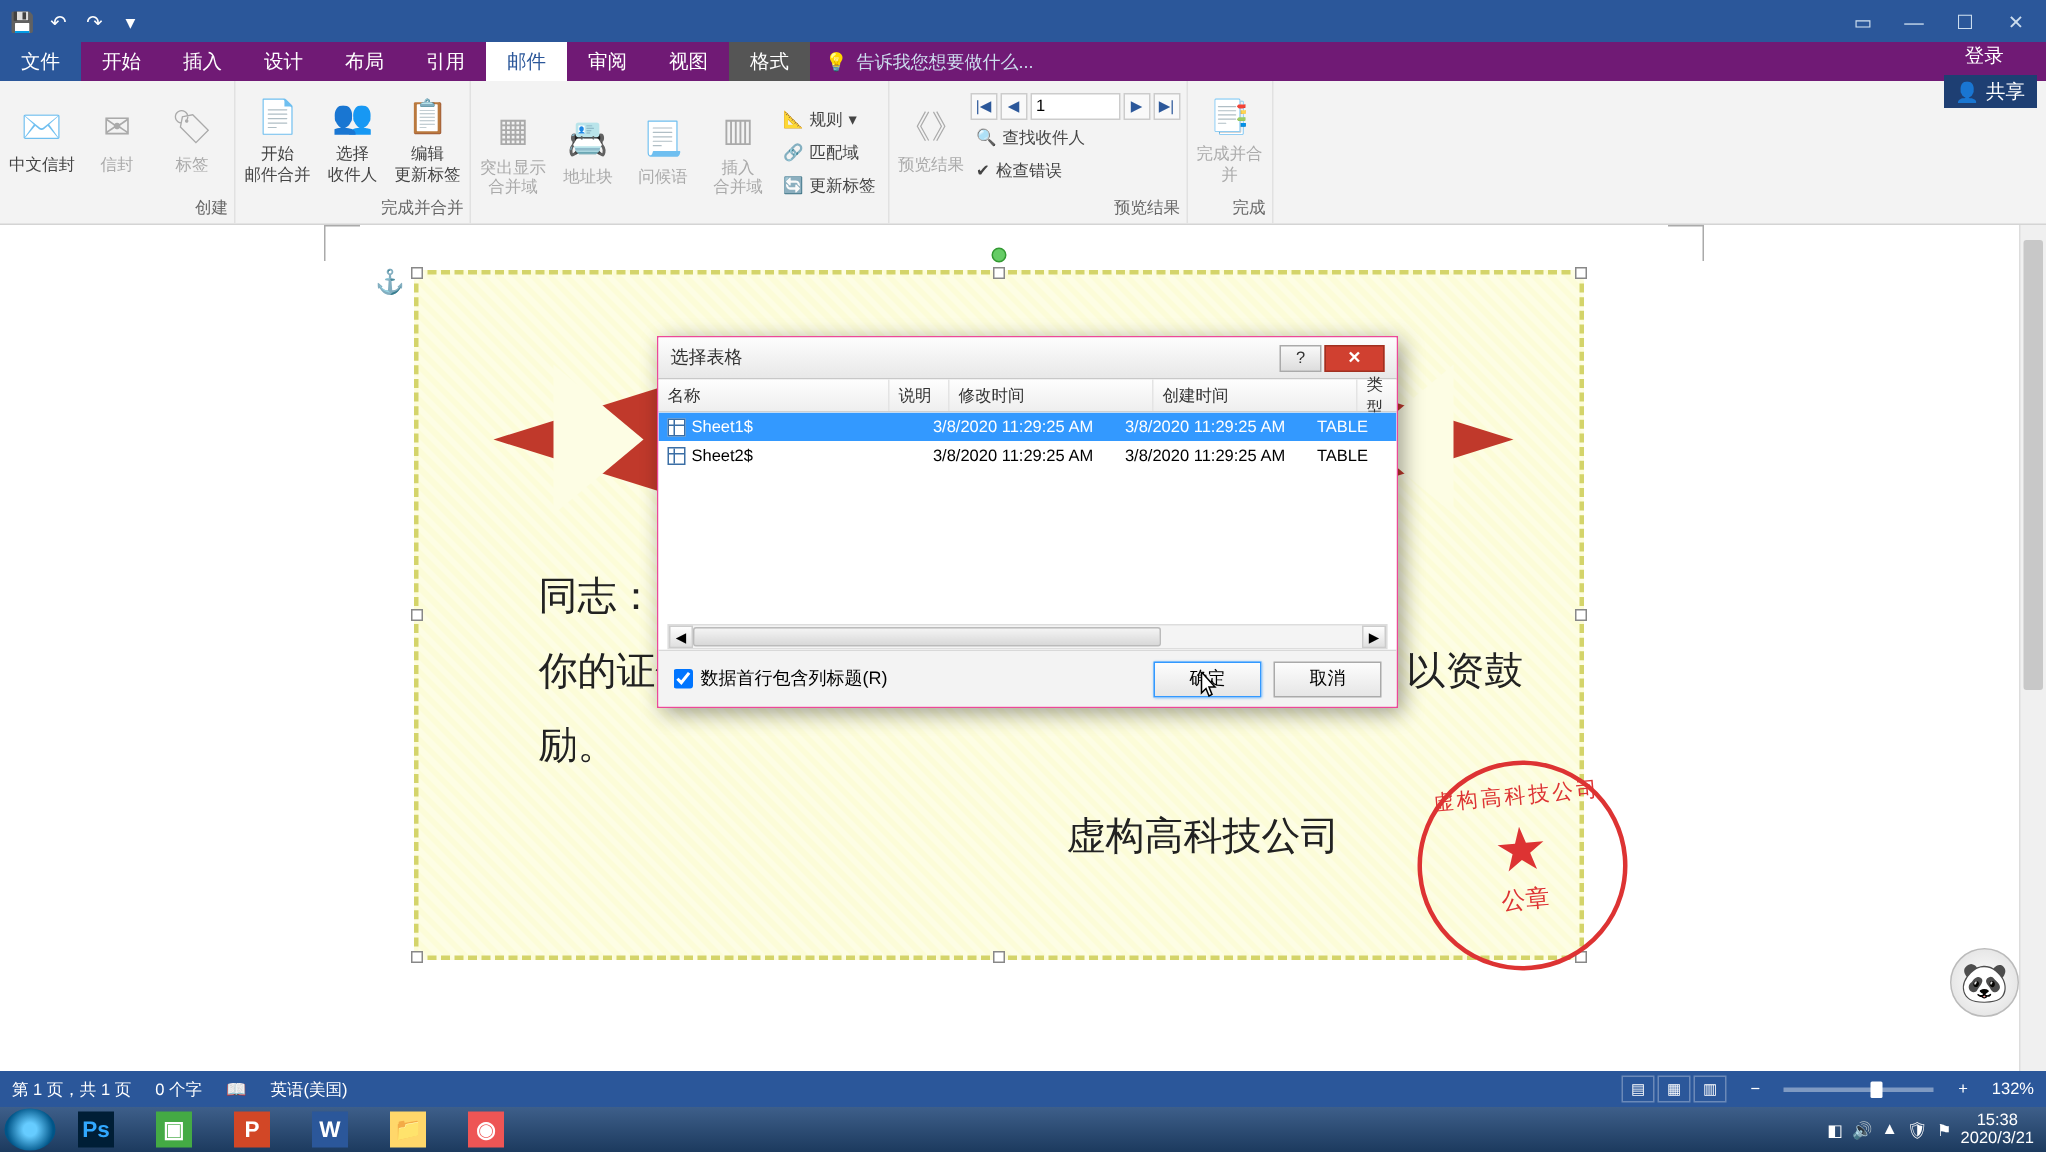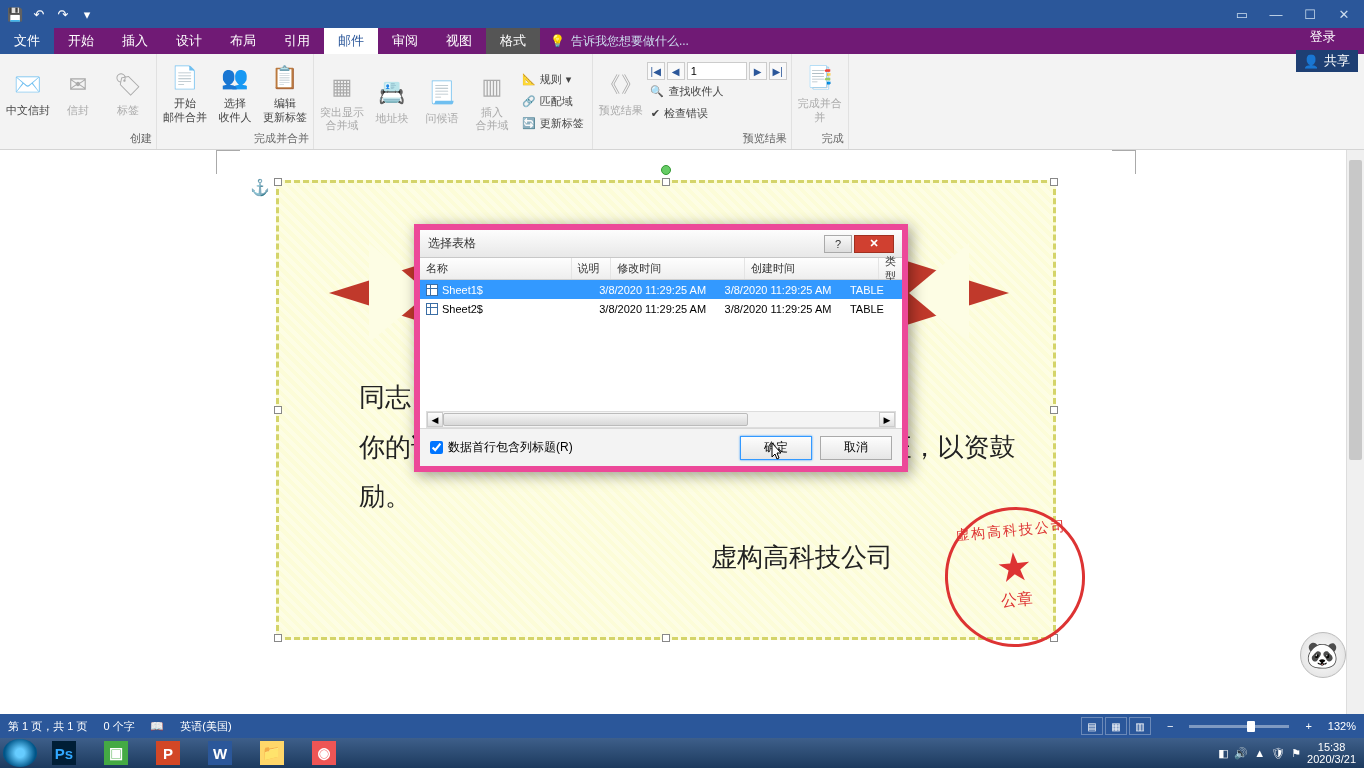--- a/index.html
+++ b/index.html
@@ -66,21 +66,21 @@
 .seal { position: absolute; right: -32px; bottom: -10px; width: 140px; height: 140px; border: 3px solid #d33; border-radius: 50%; display: flex; flex-direction: column; align-items: center; justify-content: center; color: #d33; transform: rotate(-5deg); }
 .seal .star { font-size: 40px; color: #d33; }
 .seal .stamp-label { font-size: 16px; }
 .seal .arc { position: absolute; top: 12px; font-size: 14px; letter-spacing: 2px; }
 
 
 .vscroll { position: absolute; right: 0; top: 150px; bottom: 54px; width: 18px; background: #f0f0f0; border-left: 1px solid #ddd; }
 .vscroll .thumb { position: absolute; top: 10px; left: 2px; right: 2px; height: 300px; background: #c8c8c8; border-radius: 2px; }
 
 
-.overlay-dialog { position: absolute; left: 414px; top: 224px; width: 494px; height: 248px; background: #fff; border: 6px solid #ec4899; box-shadow: 3px 3px 14px rgba(0,0,0,0.4); font-size: 12px; display: flex; flex-direction: column; }
+.overlay-dialog { position: absolute; left: 438px; top: 224px; width: 494px; height: 248px; background: #fff; border: 1px solid #ec4899; box-shadow: 3px 3px 14px rgba(0,0,0,0.4); font-size: 12px; display: flex; flex-direction: column; }
 .dlg-title { height: 28px; background: linear-gradient(#fdfdfd, #e8e8e8); display: flex; align-items: center; padding: 0 8px; border-bottom: 1px solid #c8c8c8; font-size: 12px; color: #333; }
 .dlg-title .spacer { flex:1; }
 .dlg-title .tbtn { width: 28px; height: 18px; border: 1px solid #aaa; background: linear-gradient(#f9f9f9,#ddd); margin-left: 2px; display: flex; align-items: center; justify-content: center; font-size: 11px; cursor: pointer; }
 .dlg-title .tbtn.close { background: #d04030; color: #fff; border-color: #a03020; width: 40px; font-weight: bold; }
 .dlg-cols { height: 22px; background: linear-gradient(#fefefe,#eee); border-bottom: 1px solid #d0d0d0; display: flex; align-items: center; font-size: 11px; color: #333; }
 .dlg-col { padding: 0 6px; border-right: 1px solid #e4e4e4; height: 100%; display: flex; align-items: center; }
 .dlg-list { flex: 1; background: #fff; overflow: hidden; position: relative; }
 .dlg-row { display: flex; align-items: center; height: 19px; font-size: 11px; padding: 0 6px; }
 .dlg-row.sel { background: #3399ff; color: #fff; }
 .dlg-row .cell-name { width: 148px; display: flex; align-items: center; gap: 4px; }

